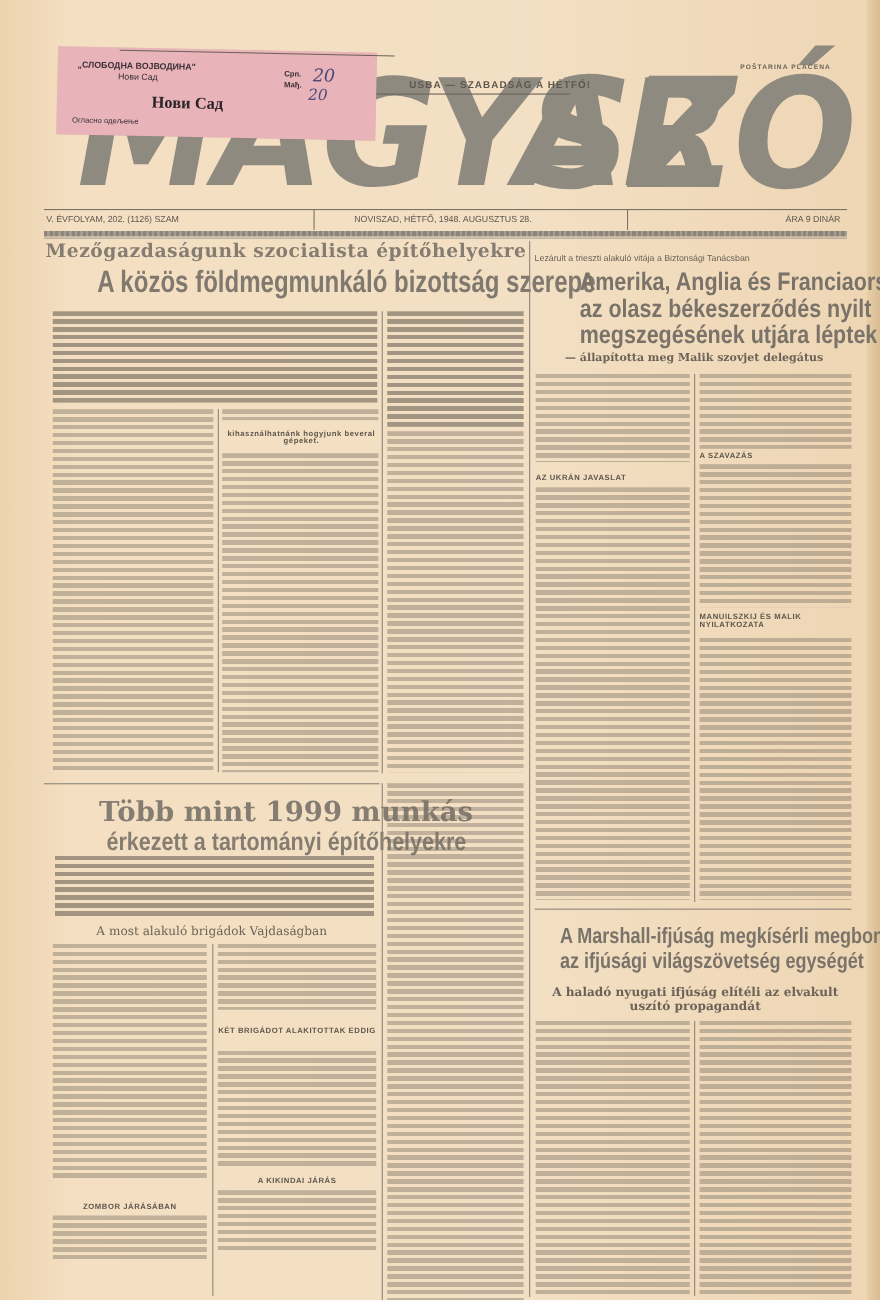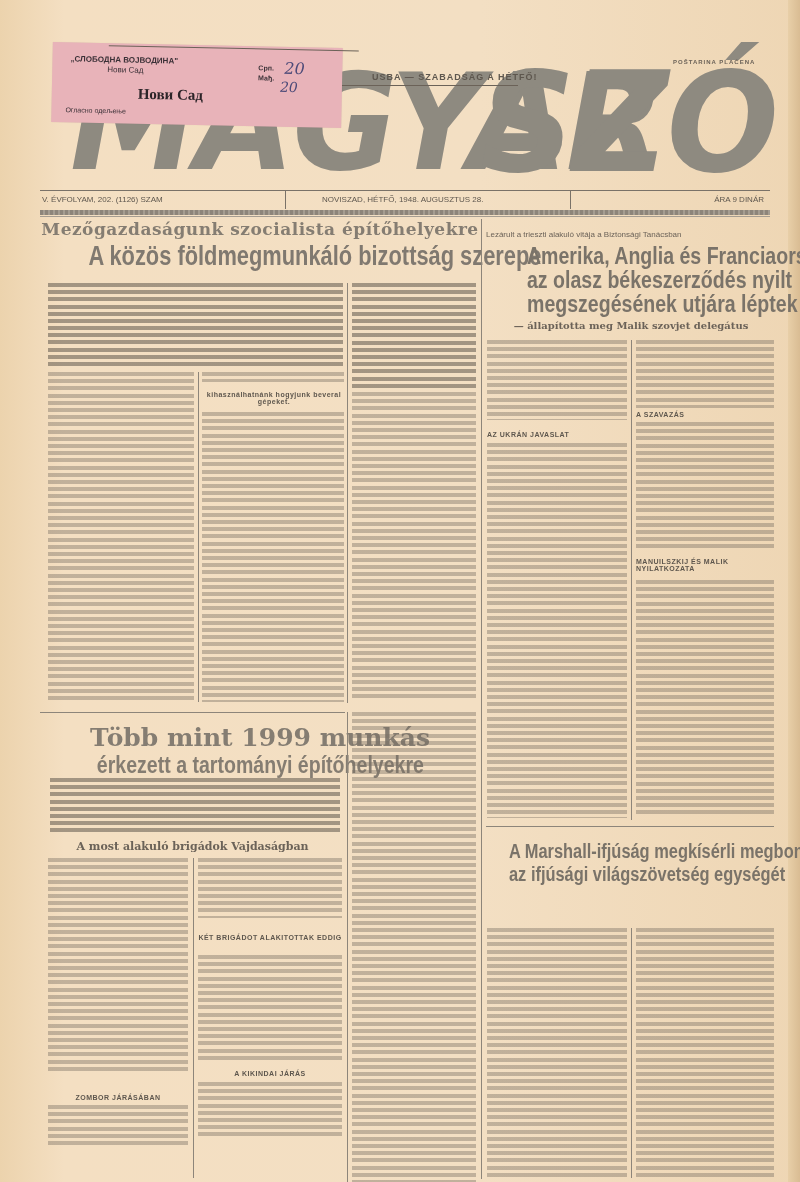--- a/index.html
+++ b/index.html
@@ -72,21 +72,21 @@
   .h-kicker2 { left: 486px; top: 230px; width: 290px; font-size: 8px; text-align: left;
     font-family: "Liberation Sans", sans-serif; color: #6b6258; }
   .h-main2 { left: 482px; top: 244px; width: 300px; font-size: 23px; font-weight: bold; line-height: 24px;
     font-family: "Liberation Sans", sans-serif; color: #7a7369; transform: scaleX(0.85); transform-origin: right; text-align: right; }
   .h-sub2 { left: 486px; top: 320px; width: 290px; font-size: 10px; font-weight: bold;
     font-family: "DejaVu Serif", serif; color: #6b6258; }
   .h-main3 { left: 40px; top: 724px; width: 440px; font-size: 25px; font-weight: bold; line-height: 27px;
     font-family: "DejaVu Serif", serif; color: #857d72; }
   .h-main3 .l2 { font-family: "Liberation Sans", sans-serif; font-size: 23px; display: inline-block;
     transform: scaleX(0.85); }
-  .h-sub3 { left: 40px; top: 840px; width: 440px; font-size: 11px; font-weight: bold;
+  .h-sub3 { left: 40px; top: 840px; width: 440px; font-size: 11px; font-weight: normal;
     font-family: "DejaVu Serif", serif; color: #6b6258; }
   .h-main4 { left: 482px; top: 840px; width: 300px; font-size: 20px; font-weight: bold; line-height: 23px;
     font-family: "Liberation Sans", sans-serif; color: #7a7369; transform: scaleX(0.82); transform-origin: center; }
   .h-sub4 { left: 482px; top: 895px; width: 300px; font-size: 11px; font-weight: bold; line-height: 13px;
     font-family: "DejaVu Serif", serif; color: #6b6258; }
 
   .subhead { position: absolute; font-size: 7px; font-weight: bold; font-family: "Liberation Sans", sans-serif;
     color: #5e574e; letter-spacing: 0.5px; text-align: center; }
 
   
@@ -182,16 +182,18 @@
 <div class="subhead" style="left:198px;top:1070px;width:144px">A KIKINDAI JÁRÁS</div>
 <div class="txt" style="left:198px;top:1082px;width:144px;height:55px"></div>
 <div class="subhead" style="left:48px;top:1094px;width:140px">ZOMBOR JÁRÁSÁBAN</div>
 <div class="txt" style="left:48px;top:1105px;width:140px;height:40px"></div>
 
 <div class="hl h-main4">
   <div>A Marshall-ifjúság megkísérli megbontani</div>
   <div>az ifjúsági világszövetség egységét</div>
 </div>
 <div class="hl h-sub4">
+  <div>A haladó nyugati ifjúság elítéli az elvakult</div>
+  <div>uszító propagandát</div>
 </div>
 <div class="txt" style="left:487px;top:928px;width:140px;height:250px"></div>
 <div class="vrule" style="left:631px;top:928px;height:250px"></div>
 <div class="txt" style="left:636px;top:928px;width:138px;height:250px"></div>
 
 </body></html>

